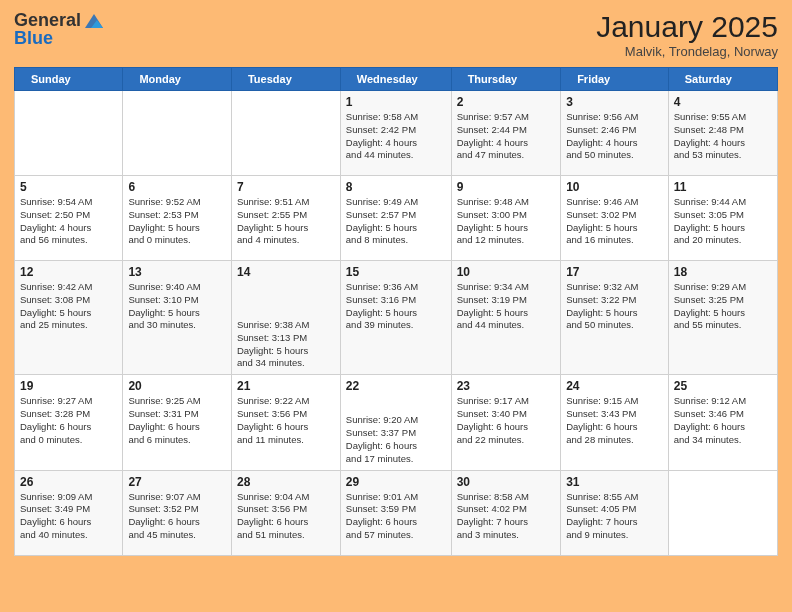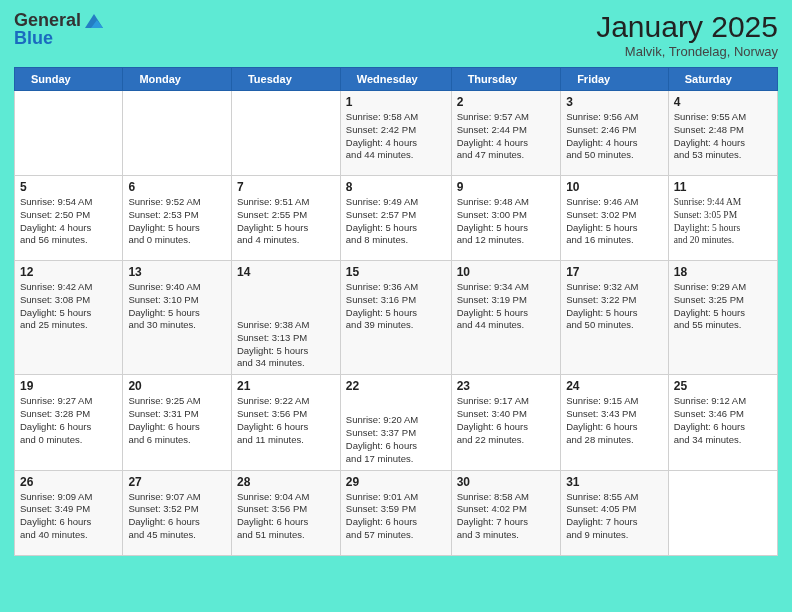--- a/index.html
+++ b/index.html
@@ -7,21 +7,21 @@
       font-family: Arial, sans-serif;
       background: #fff;
       width: 792px;
       height: 612px;
       overflow: hidden;
     }
     .page {
       width: 792px;
       height: 612px;
       padding: 10px 14px;
-      background: #5eead4;
+      background: #fdba74;
     }
     .header {
       display: flex;
       justify-content: space-between;
       align-items: flex-start;
       margin-bottom: 8px;
     }
     .logo {
       display: flex;
       align-items: center;
@@ -198,21 +198,21 @@
           </td>
           <td>
             <span class="day-number">10</span>
             <div class="day-info" style="white-space: pre-line;">Sunrise: 9:46 AM
 Sunset: 3:02 PM
 Daylight: 5 hours
 and 16 minutes.</div>
           </td>
           <td>
             <span class="day-number">11</span>
-            <div class="day-info" style="white-space: pre-line; font-family: Liberation Serif, serif;">Sunrise: 9:44 AM
+            <div class="day-info" style="white-space: pre-line;">Sunrise: 9:44 AM
 Sunset: 3:05 PM
 Daylight: 5 hours
 and 20 minutes.</div>
           </td>
         </tr>
         <tr>
           <td>
             <span class="day-number">12</span>
             <div class="day-info" style="white-space: pre-line;">Sunrise: 9:42 AM
 Sunset: 3:08 PM

